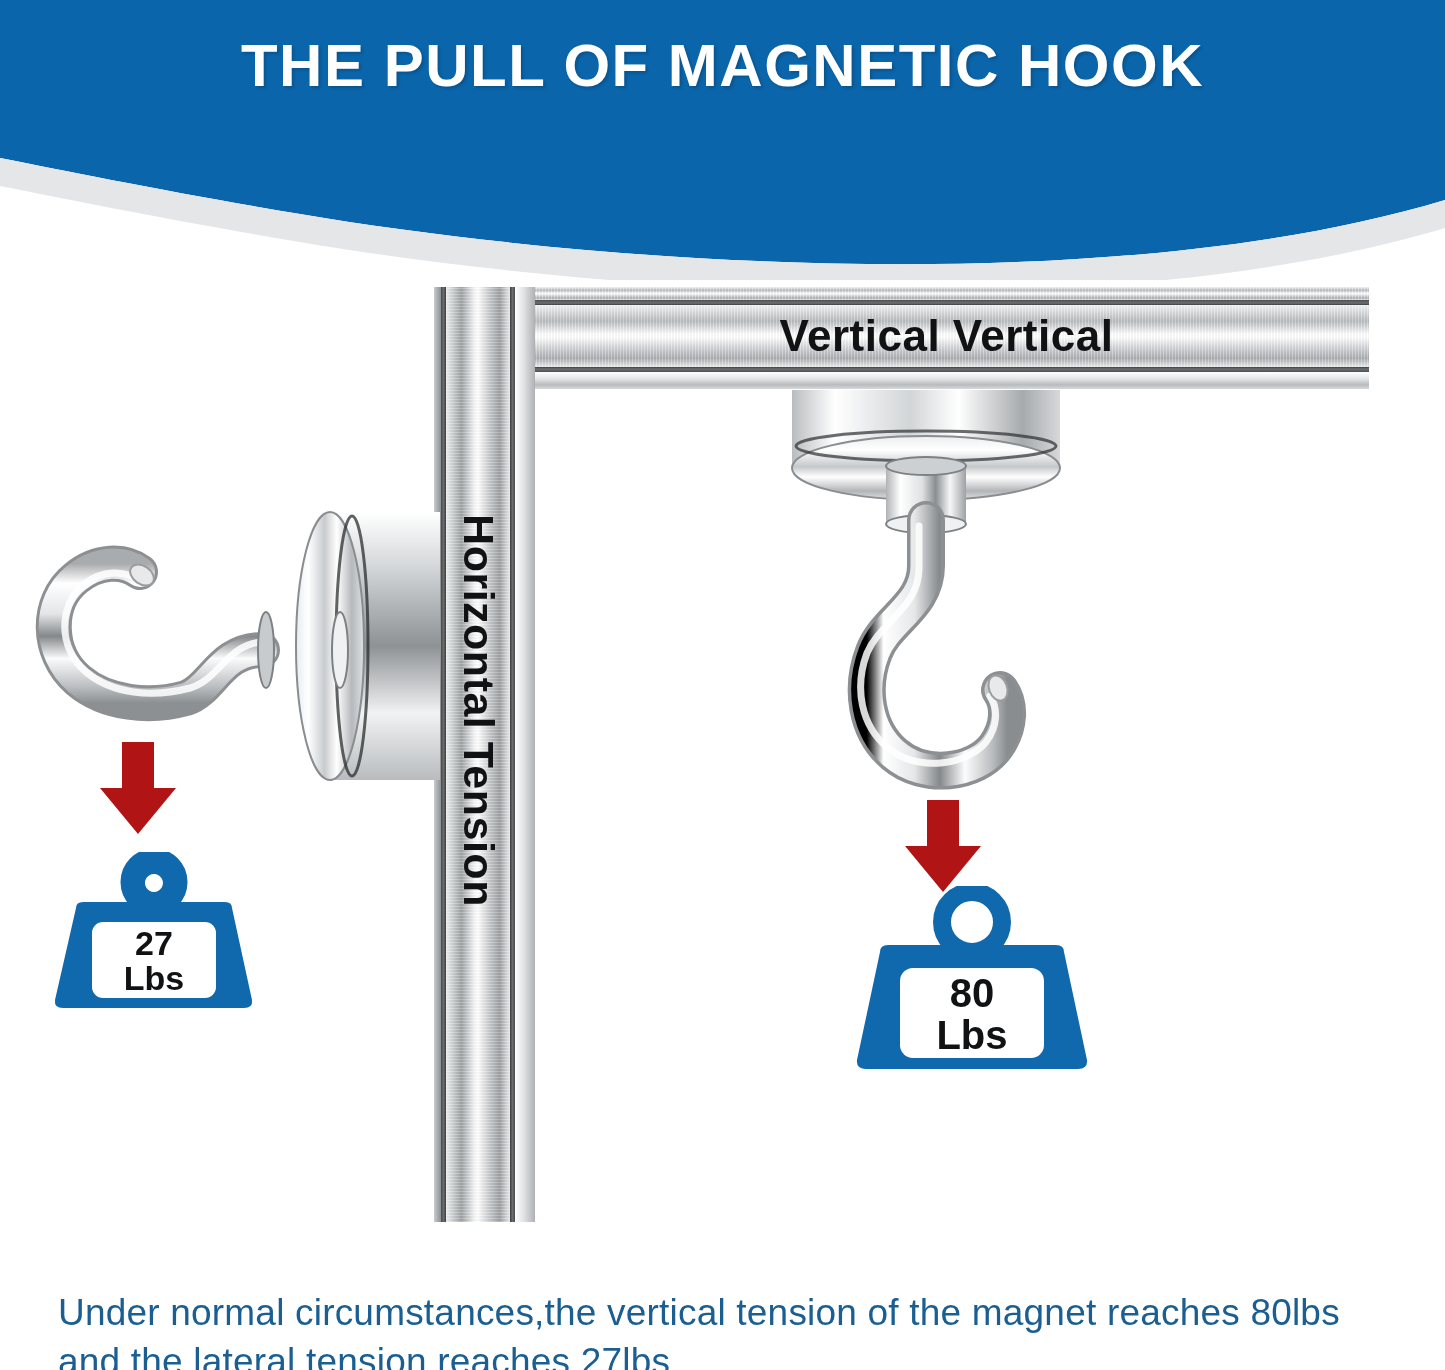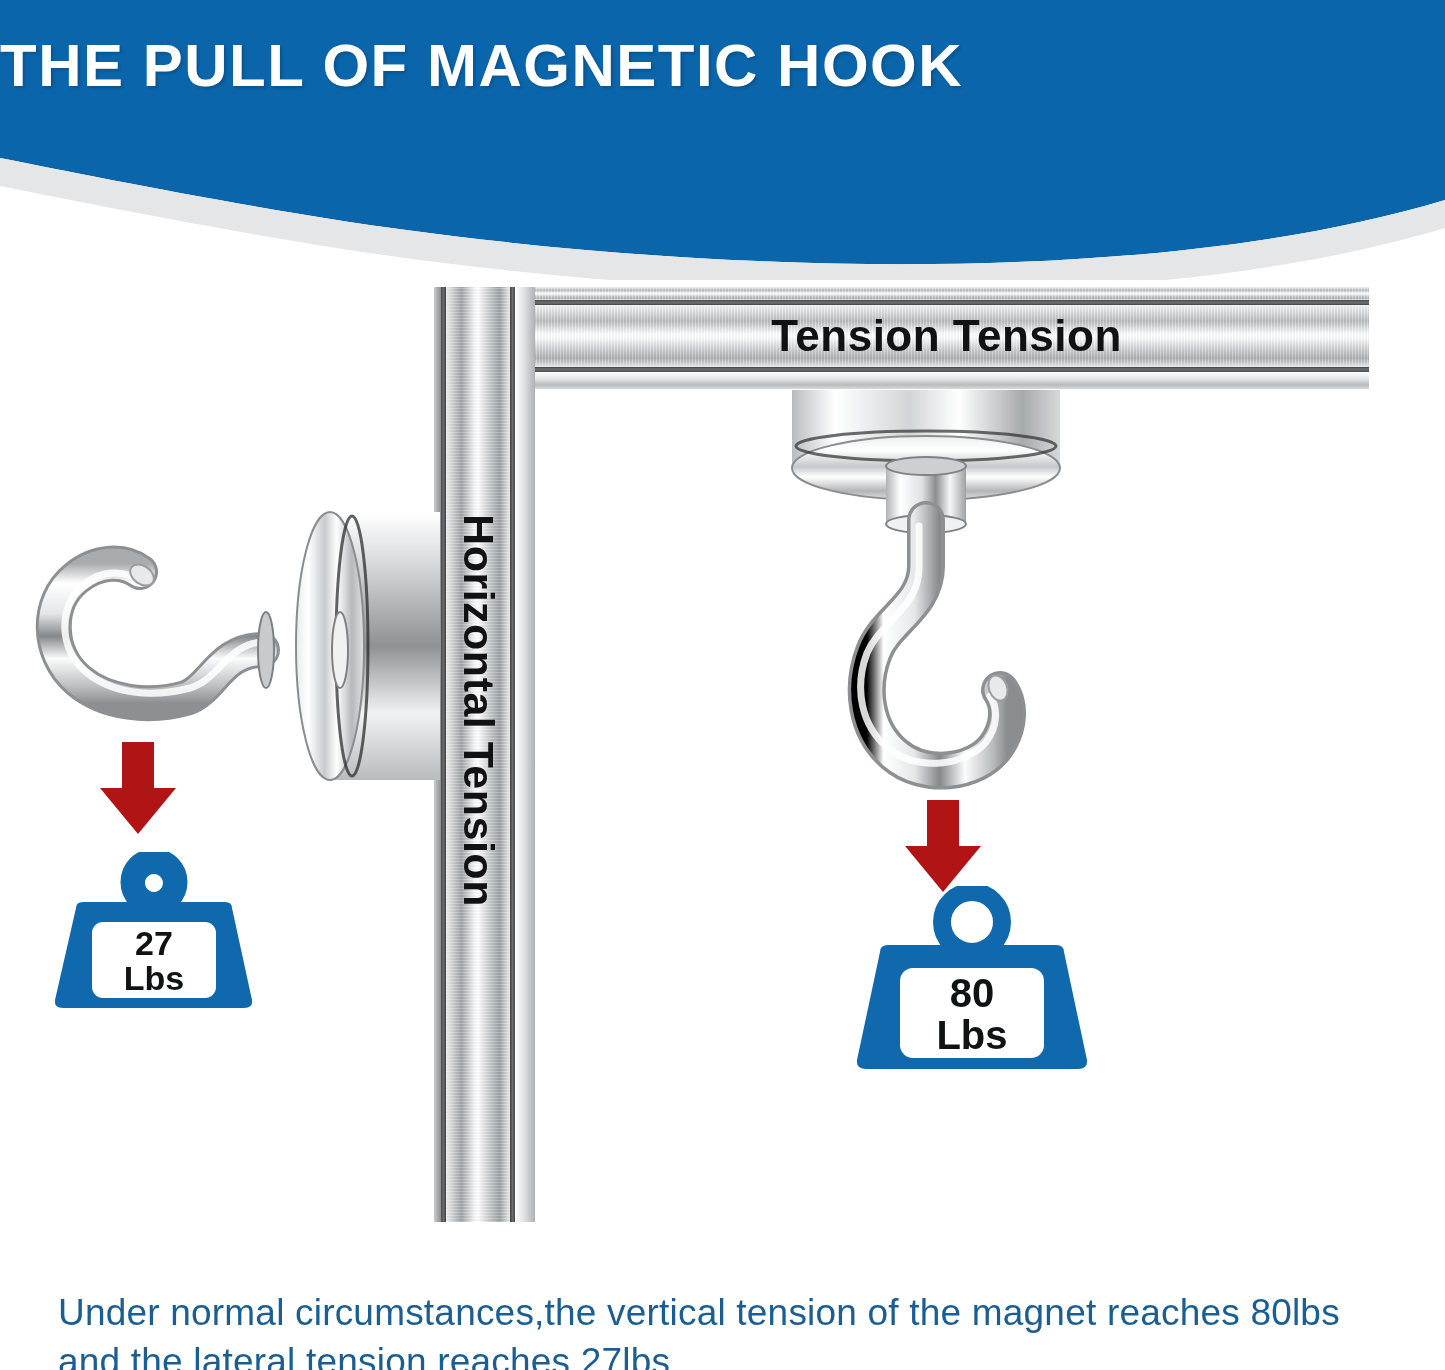--- a/index.html
+++ b/index.html
@@ -24,21 +24,21 @@
     left: 0; top: 0;
     width: 1445px;
     height: 280px;
     overflow: hidden;
   }
   #header-svg { position: absolute; left: 0; top: 0; }
   #page-title {
     position: absolute;
     left: 0; top: 34px;
     width: 1445px;
-    text-align: left;
+    text-align: center;
     color: #ffffff;
     font-size: 60px;
     font-weight: bold;
     letter-spacing: 1.5px;
     line-height: 1.05;
     white-space: nowrap;
     text-shadow: 2px 2px 3px rgba(0,0,0,0.18);
   }
 
   
@@ -179,21 +179,21 @@
                C1120,326 620,296 300,242 C180,222 70,200 0,186 Z" fill="#e4e6e8"></path>
     </svg>
     <div id="page-title">THE PULL OF MAGNETIC HOOK</div>
   </div>
 
   <div id="bar-top-lip" class="metal-h"></div>
   <div id="bar-seam-1"></div>
   <div id="bar-face" class="metal-h"></div>
   <div id="bar-seam-2"></div>
   <div id="bar-bottom-lip"></div>
-  <div id="bar-label">Tension Tension</div>
+  <div id="bar-label">Vertical Vertical</div>
 
   <div id="post-left-edge"></div>
   <div id="post-seam-1"></div>
   <div id="post-face" class="metal-v"></div>
   <div id="post-seam-2"></div>
   <div id="post-right-edge"></div>
   <div id="post-label-wrap">
     <span id="post-label">Horizontal Tension</span>
   </div>
 

